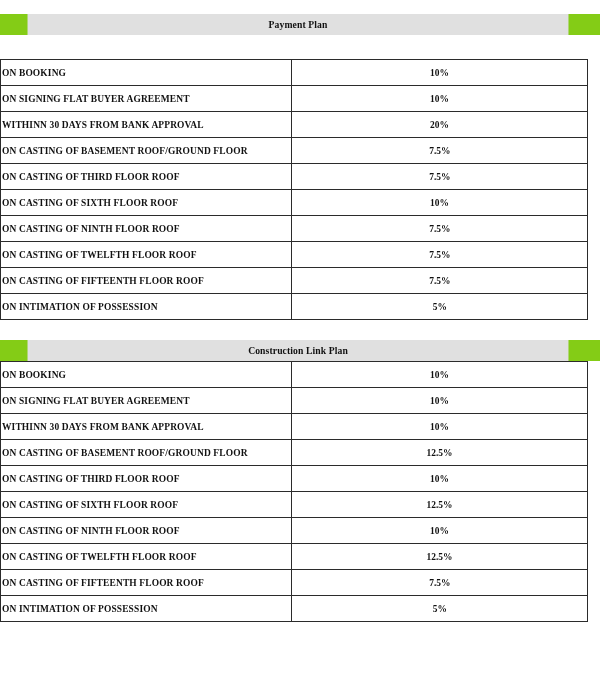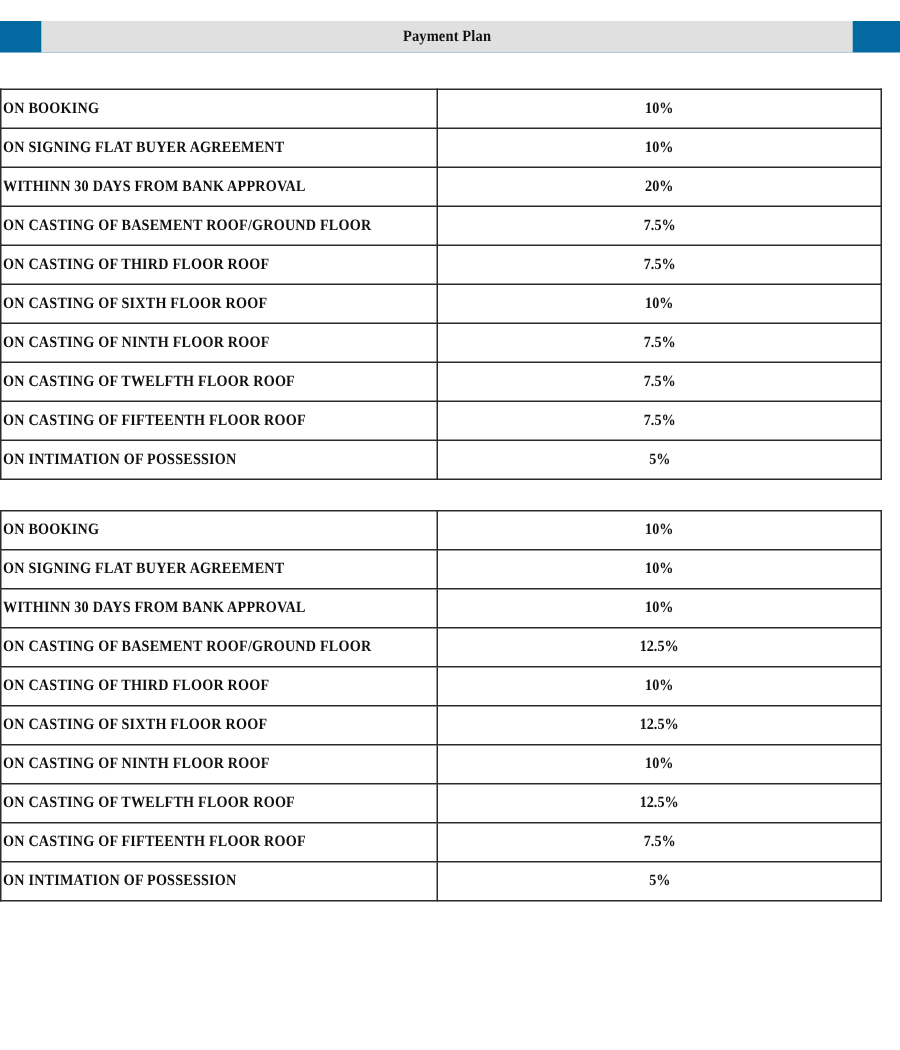--- a/index.html
+++ b/index.html
@@ -35,21 +35,21 @@
     line-height: 21px;
     height: 21px;
     font-family: "Liberation Serif", "DejaVu Serif", serif;
     transform: scaleX(0.92);
     transform-origin: center center;
     white-space: nowrap;
   }
 
   .banner-wrap {
     width: 600px;
-    background: #0369a1;
+    background: #84cc16;
   }
 
   .spacer-8  { height: 8px;  }
   .spacer-14 { height: 14px; }
   .spacer-16 { height: 16px; }
   .spacer-20 { height: 20px; }
 
   
   .plan-table {
     border-collapse: collapse;
@@ -149,20 +149,23 @@
           <tr>
             <td class="milestone"><span class="txt">ON INTIMATION OF POSSESSION</span></td>
             <td class="pct"><span class="txt">5%</span></td>
           </tr>
         </tbody>
     </table>
   </div>
 
   <div class="spacer-20"></div>
 
+  <div class="banner-wrap">
+    <div class="banner">Construction Link Plan</div>
+  </div>
 
   <div class="table-block">
     <table class="plan-table">
       <tbody>
           <tr>
             <td class="milestone"><span class="txt">ON BOOKING</span></td>
             <td class="pct"><span class="txt">10%</span></td>
           </tr>
           <tr>
             <td class="milestone"><span class="txt">ON SIGNING FLAT BUYER AGREEMENT</span></td>

